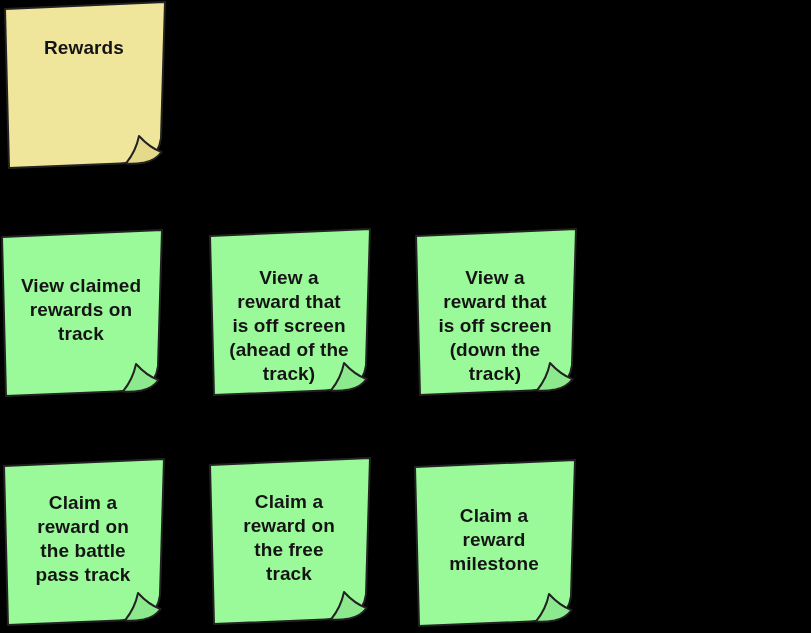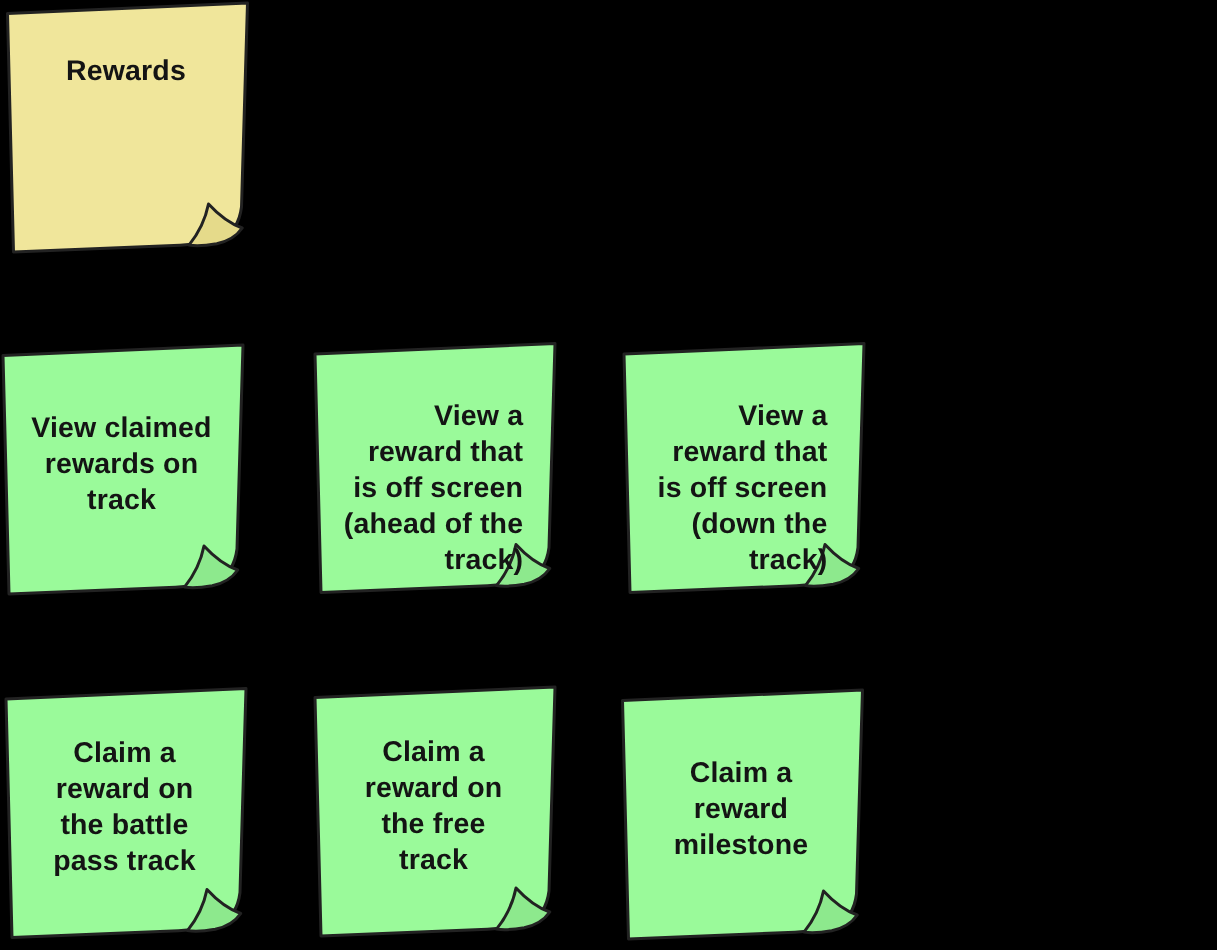--- a/index.html
+++ b/index.html
@@ -49,21 +49,20 @@
     letter-spacing: 0.1px;
     padding: 0 4px 6px 4px;
     box-sizing: border-box;
   }
   .note--title .note-text {
     justify-content: flex-start;
     padding-top: 36px;
   }
   .note--textlow .note-text {
     transform: translateY(17px);
-    text-align: right;
   }
 </style>
 </head>
 <body>
 
 <div class="canvas">
 
   <div class="note note--title" style="left:1px; top:0px;">
     <svg viewBox="0 0 166 170">
       <path class="body-path" d="M 4 9 L 164 2 L 160 138 Q 158 154 146 159 Q 135 162.5 119 163.5 L 8 168 Z" fill="#F0E69B"></path>

